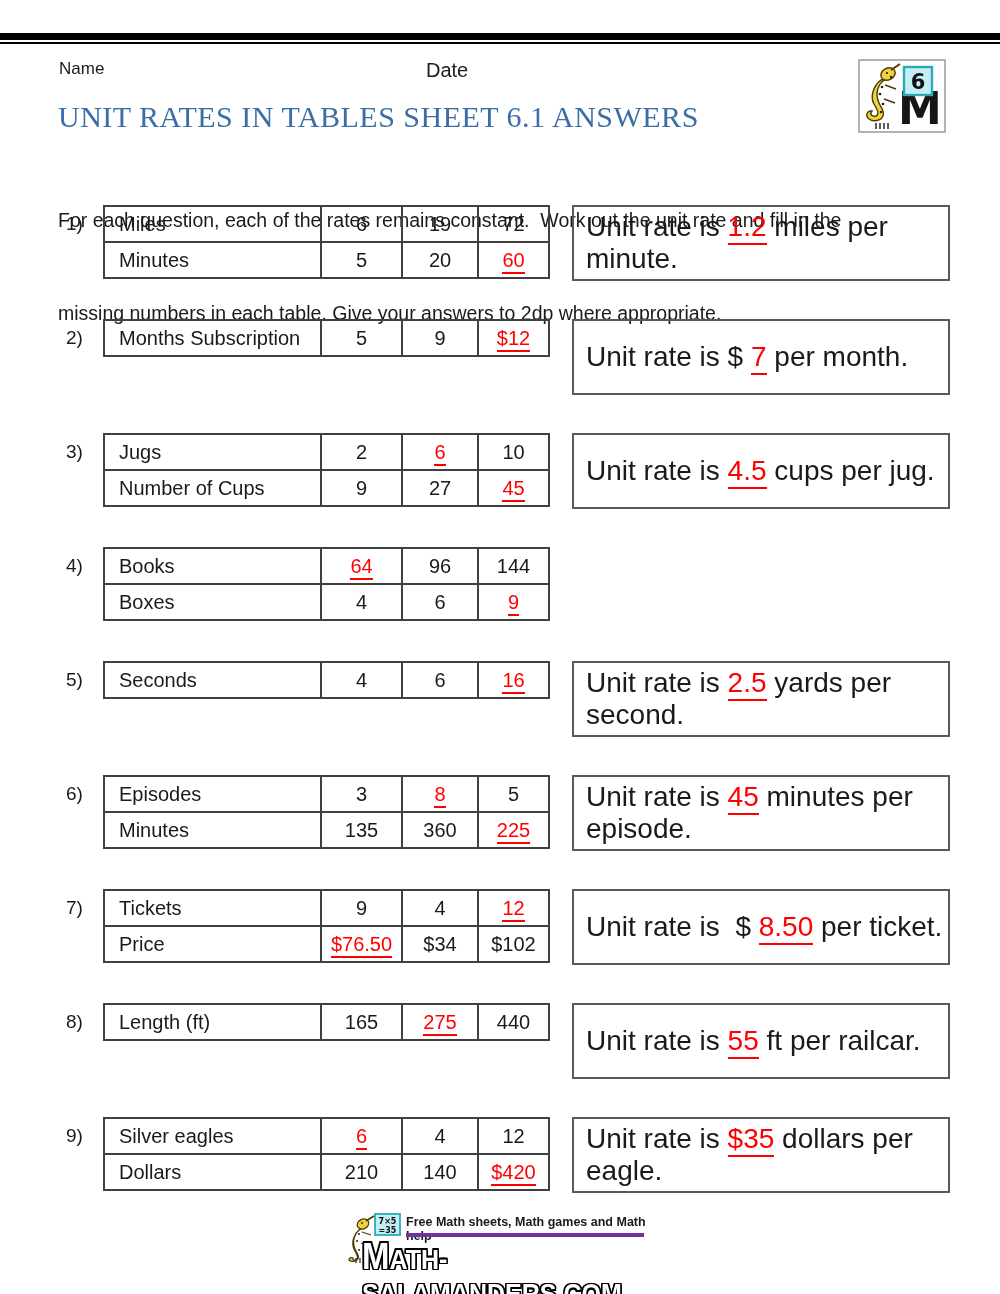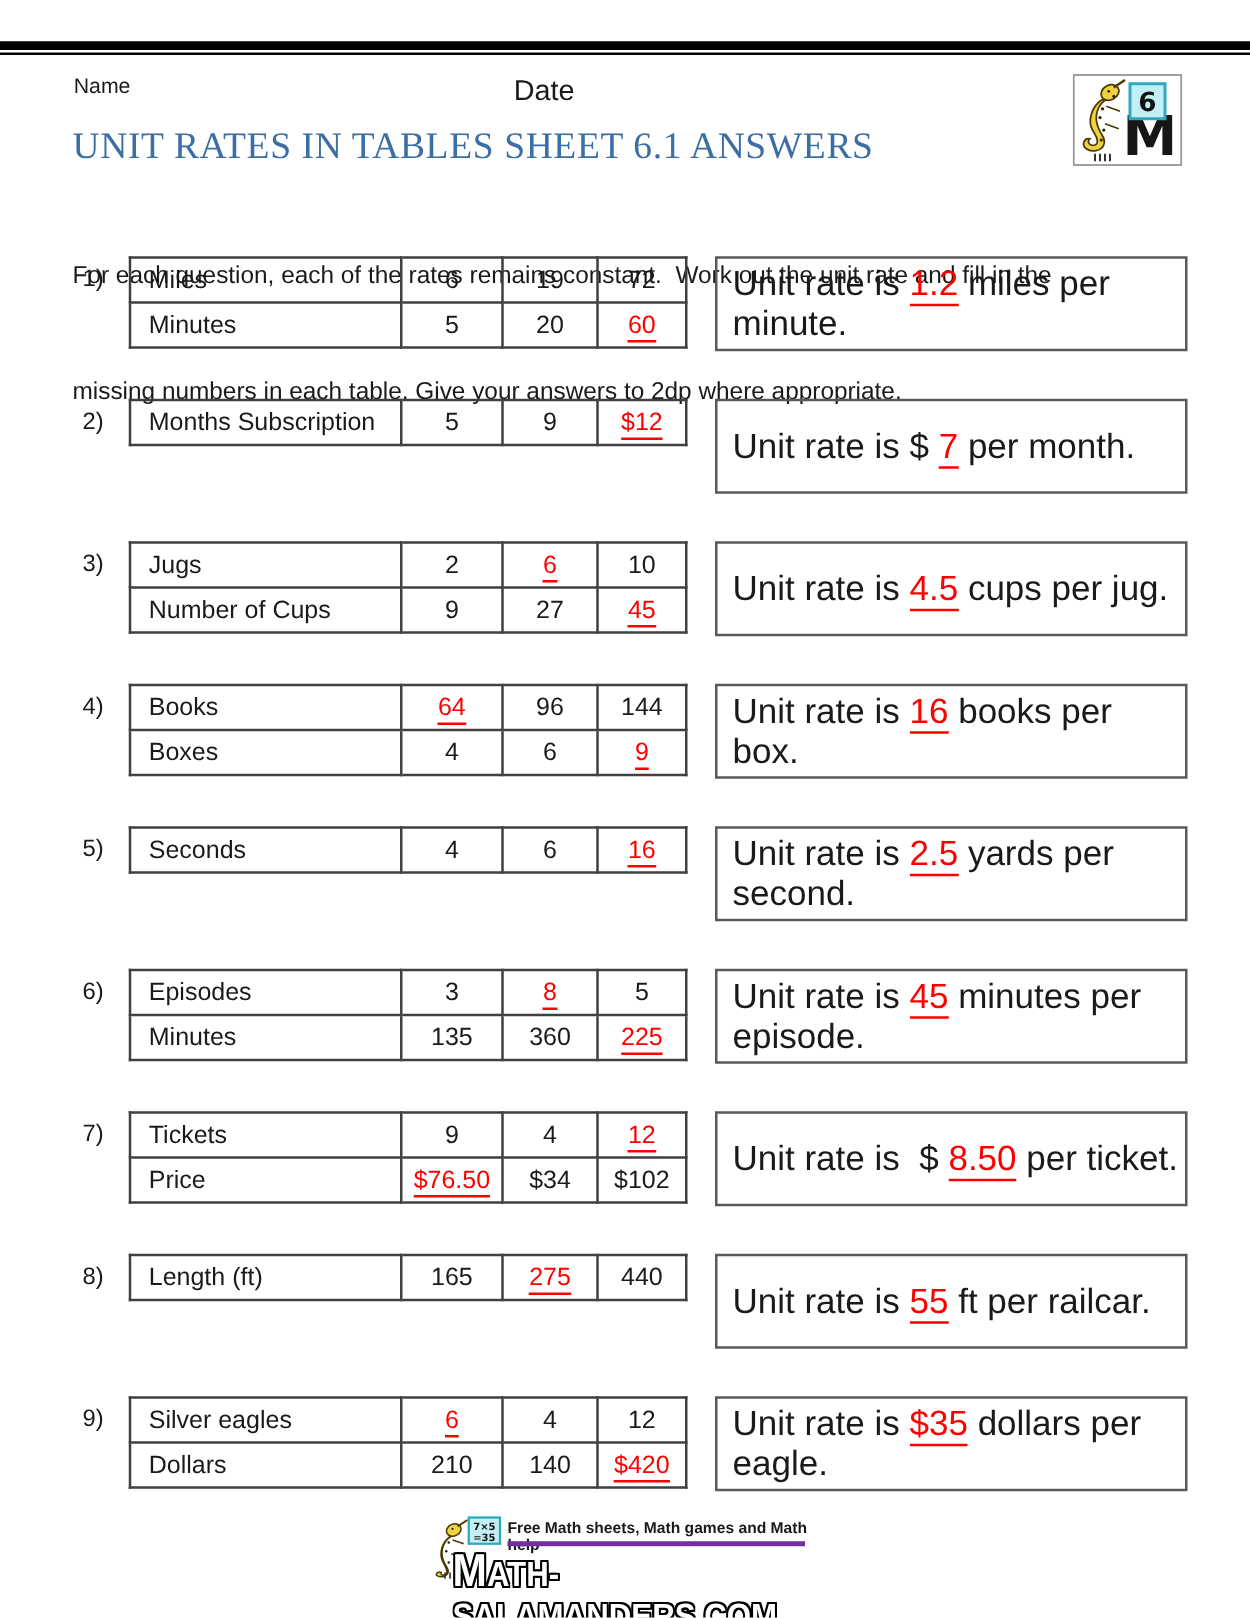--- a/index.html
+++ b/index.html
@@ -13,21 +13,21 @@
   body{width:1000px;height:1294px;position:relative;overflow:hidden;
        font-family:"Liberation Sans", sans-serif;color:var(--ink);}
 
   
   .top-rule{position:absolute;left:0;top:33px;width:1000px;}
   .top-rule .thick{height:7px;background:#000;}
   .top-rule .gap{height:2px;background:#fff;}
   .top-rule .thin{height:2px;background:#000;}
 
   .name-label{position:absolute;left:59px;top:59px;font-size:17px;}
-  .date-label{position:absolute;left:411px;top:59px;font-size:23px;}
+  .date-label{position:absolute;left:426px;top:59px;font-size:20px;}
 
   .logo-box{position:absolute;left:858px;top:59px;width:88px;height:74px;}
 
   .page-title{position:absolute;left:58px;top:100px;width:900px;
     font-family:"Liberation Serif", serif;font-size:30px;letter-spacing:.5px;
     color:var(--title-blue);}
 
   .instructions{position:absolute;left:58px;top:143px;width:880px;
     font-size:19.5px;line-height:31px;white-space:pre-wrap;}
 
@@ -207,23 +207,20 @@
             <td><span class="cv">144</span></td>
           </tr>
           <tr>
             <td class="lbl">Boxes</td>
             <td><span class="cv">4</span></td>
             <td><span class="cv">6</span></td>
             <td><span class="cv red">9</span></td>
           </tr>
         </tbody>
       </table>
-      <div class="answer-box">
-        <span class="answer-text"><span>Unit rate is </span><span class="red">16</span><span> books per box.</span></span>
-      </div>
     </div>
 
     <div class="q-block">
       <div class="q-number">5)</div>
       <table class="q-table">
         <colgroup>
             <col style="width:217px">
             <col style="width:81px">
             <col style="width:76px">
             <col style="width:71px">

